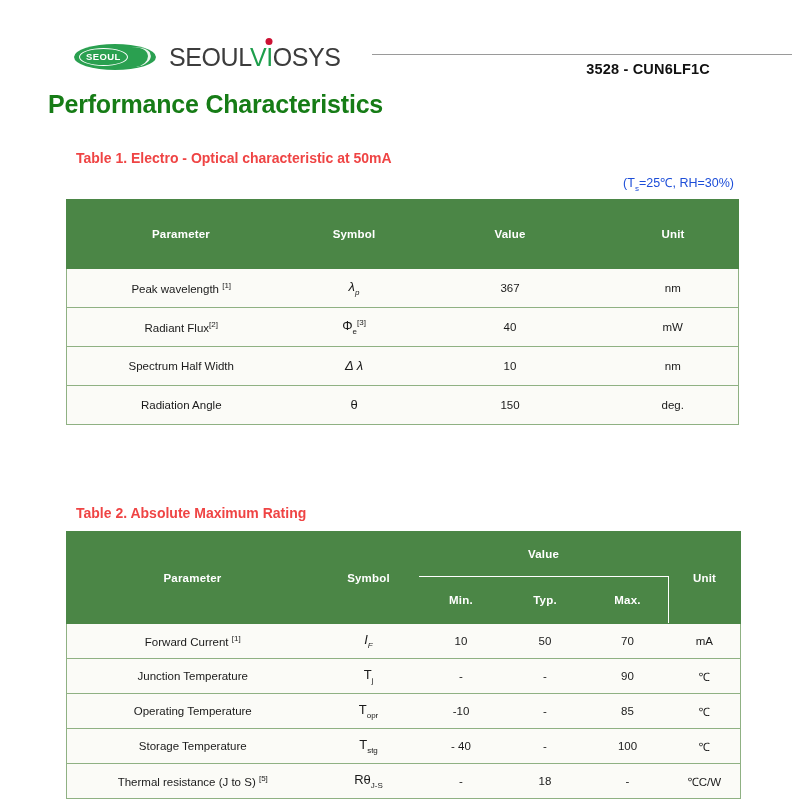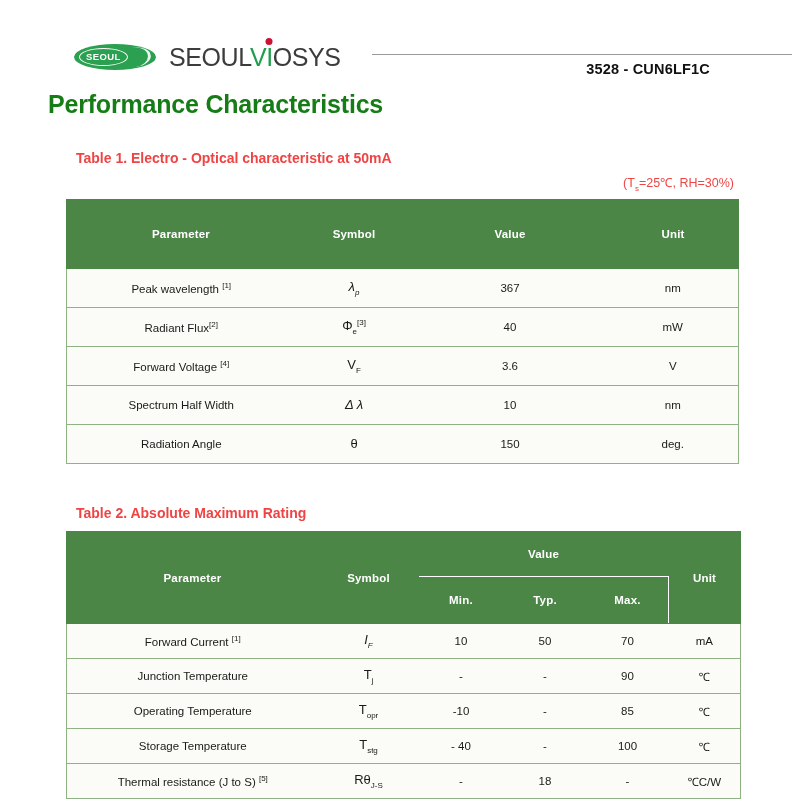--- a/index.html
+++ b/index.html
@@ -130,21 +130,21 @@
   #table2-block { left: 0; top: 505px; width: 800px; }
 
   .table-caption {
     font-size: 14px;
     font-weight: bold;
     color: #ef4444;
     margin-left: 76px;
   }
   .table-condition {
     font-size: 12.5px;
-    color: #ef4444;
+    color: #1d4ed8;
     text-align: right;
     margin-right: 66px;
     margin-top: 8px;
     white-space: nowrap;
   }
 
   table {
     border-collapse: collapse;
     table-layout: fixed;
   }
@@ -248,26 +248,20 @@
         <td>367</td>
         <td class="edge-r">nm</td>
       </tr>
       <tr>
         <td class="edge-l"><span>Radiant Flux</span><sup class="fn">[2]</sup></td>
         <td><span class="sym"><span>Φ</span><sub>e</sub><sup class="fn">[3]</sup></span></td>
         <td>40</td>
         <td class="edge-r">mW</td>
       </tr>
       <tr>
-        <td class="edge-l"><span>Forward Voltage</span> <sup class="fn">[4]</sup></td>
-        <td><span class="sym"><span>V</span><sub>F</sub></span></td>
-        <td>3.6</td>
-        <td class="edge-r">V</td>
-      </tr>
-      <tr>
         <td class="edge-l">Spectrum Half Width</td>
         <td><span class="sym italic">Δ λ</span></td>
         <td>10</td>
         <td class="edge-r">nm</td>
       </tr>
       <tr>
         <td class="edge-l">Radiation Angle</td>
         <td><span class="sym">θ</span></td>
         <td>150</td>
         <td class="edge-r">deg.</td>

